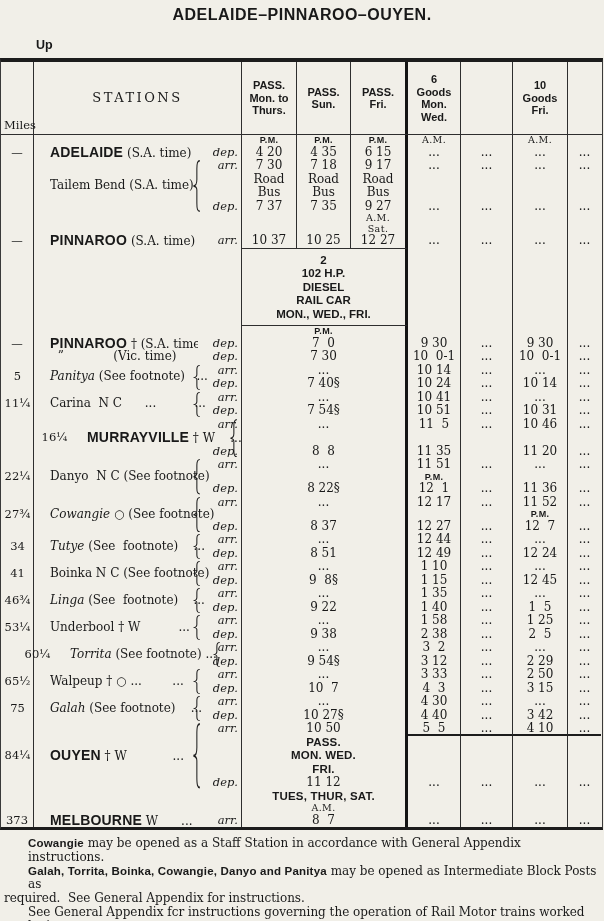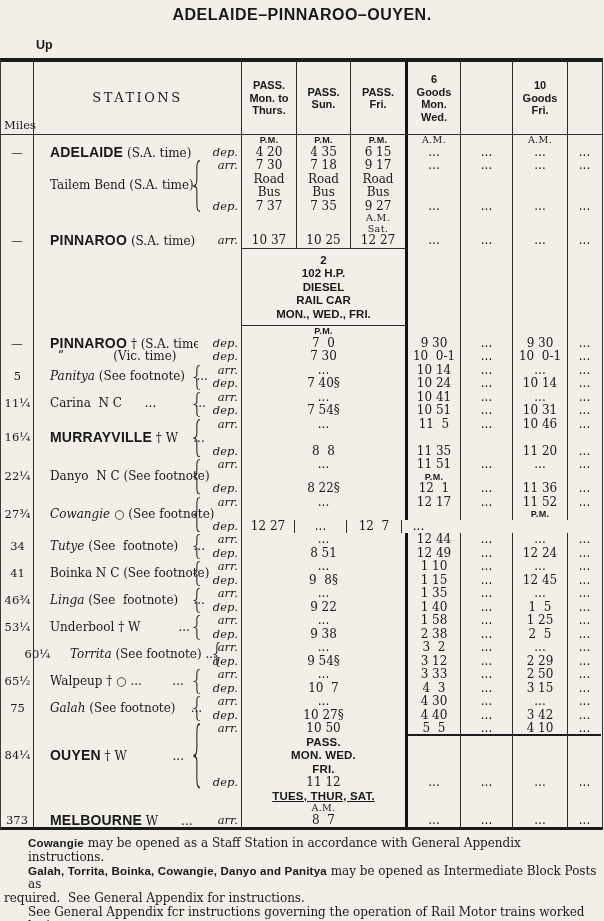--- a/index.html
+++ b/index.html
@@ -351,21 +351,21 @@
           <div class="c g" style="width: 52px;">...</div>
           <div class="c g" style="width: 55px;">10 31</div>
           <div class="c g last" style="width: 33px;">...</div>
         </div>
         <div class="row">
           <div class="c miles"></div>
           <div class="sw">
             <div class="stx"></div>
             <div class="lbl">arr.</div>
           </div>
-          <div class="ov" style="height: 40.5px;">
+          <div class="ov" style="height: 40.5px; margin-left: 37px;">
             <div class="ovm">16¼</div>
             <div class="ovs"><span class="b">MURRAYVILLE</span><span> † W    ...</span></div>
             <svg viewBox="0 0 10 40" preserveAspectRatio="none" class="ovb" width="9" height="38.5">
               <path d="M8.7 0.6 C6 0.6 5.4 2.5 5.4 7 L5.4 15 C5.4 18.5 4.4 19.6 1.6 20 C4.4 20.4 5.4 21.5 5.4 23 L5.4 33 C5.4 37.5 6 39.4 8.7 39.4" fill="none" stroke="#1d1d1d" stroke-width="1.15"></path>
             </svg>
           </div>
           <div class="c p thick" style="width: 166px;">...</div>
           <div class="c g" style="width: 53px;">11  5</div>
           <div class="c g" style="width: 52px;">...</div>
           <div class="c g" style="width: 55px;">10 46</div>
@@ -468,20 +468,21 @@
           <div class="c g mk" style="width: 52px;"></div>
           <div class="c g mb" style="width: 55px;">P.M.</div>
           <div class="c g last mk" style="width: 33px;"></div>
         </div>
         <div class="row">
           <div class="c miles"></div>
           <div class="sw">
             <div class="stx"></div>
             <div class="lbl">dep.</div>
           </div>
+          <div class="c p thick" style="width: 166px;">8 37</div>
           <div class="c g" style="width: 53px;">12 27</div>
           <div class="c g" style="width: 52px;">...</div>
           <div class="c g" style="width: 55px;">12  7</div>
           <div class="c g last" style="width: 33px;">...</div>
         </div>
         <div class="row">
           <div class="c miles"></div>
           <div class="sw">
             <div class="stx"></div>
             <div class="lbl">arr.</div>
@@ -763,21 +764,21 @@
           <div class="c g" style="width: 52px;">...</div>
           <div class="c g" style="width: 55px;">...</div>
           <div class="c g last" style="width: 33px;">...</div>
         </div>
         <div class="row note">
           <div class="c miles"></div>
           <div class="sw">
             <div class="stx"></div>
             <div class="lbl"></div>
           </div>
-          <div class="c p thick" style="width: 166px; text-decoration: underline;">TUES, THUR, SAT.</div>
+          <div class="c p thick" style="width: 166px;">TUES, THUR, SAT.</div>
           <div class="c g" style="width: 53px;"></div>
           <div class="c g" style="width: 52px;"></div>
           <div class="c g" style="width: 55px;"></div>
           <div class="c g last" style="width: 33px;"></div>
         </div>
         <div class="row small">
           <div class="c miles"></div>
           <div class="sw">
             <div class="stx"></div>
             <div class="lbl"></div>

